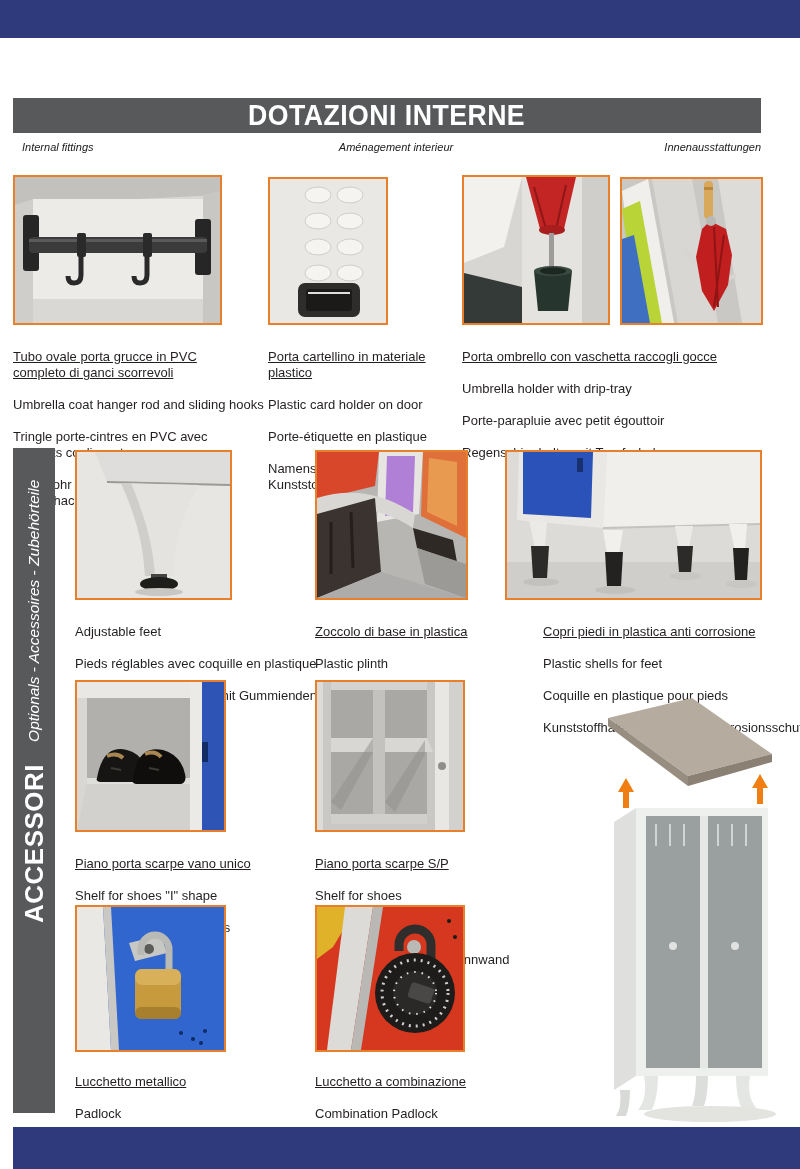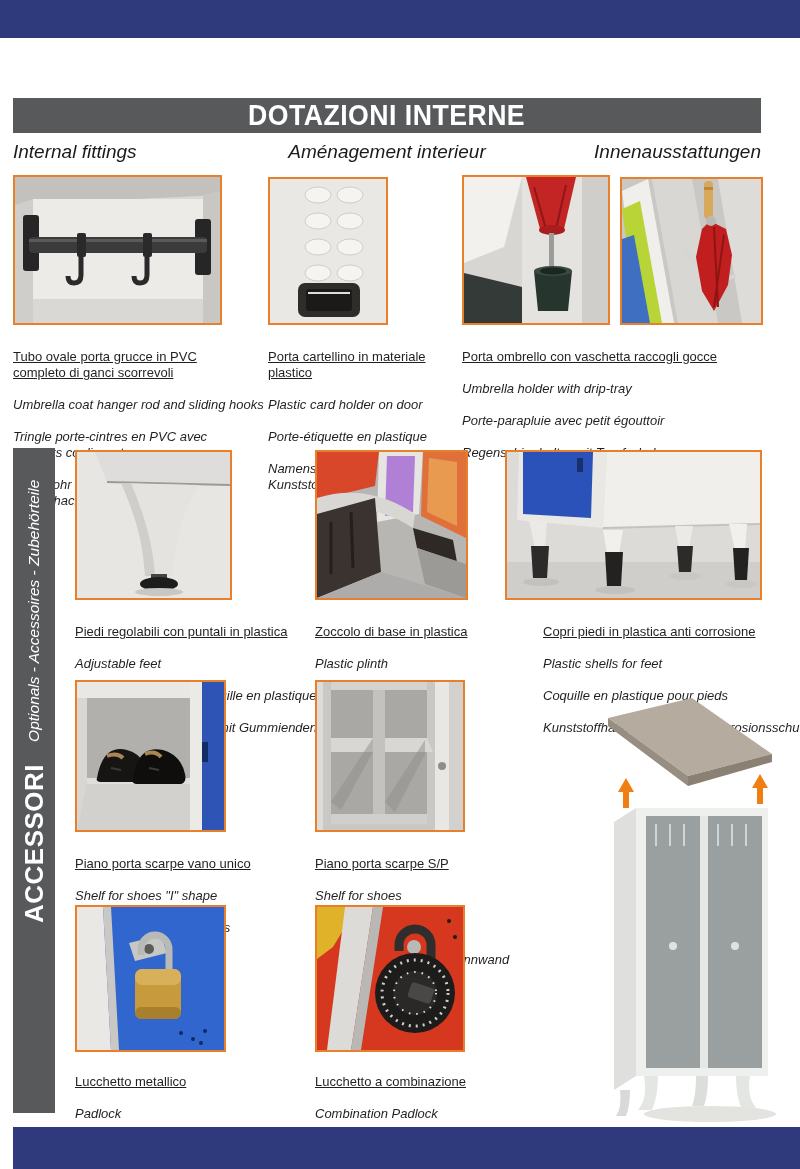--- a/index.html
+++ b/index.html
@@ -3,26 +3,26 @@
 <meta charset="utf-8">
 <style>
   html,body{margin:0;padding:0;background:#fff;}
   #page{position:relative;width:800px;height:1169px;background:#fff;overflow:hidden;
         font-family:"Liberation Sans",sans-serif;color:#231F20;}
   .abs{position:absolute;}
   .bar-navy{background:#2E3A7C;}
   .banner{background:#58595B;display:flex;align-items:center;justify-content:center;}
   .banner-title{color:#fff;font-weight:700;font-size:29px;letter-spacing:.5px;
                 transform:scaleX(.92);white-space:nowrap;}
-  .subtitle{font-style:italic;font-size:19px;color:#1a1a1a;white-space:nowrap;}
+  .subtitle{font-style:italic;font-size:11px;color:#1a1a1a;white-space:nowrap;margin-left:9px;}
   .photo{border:2px solid #E8802B;box-sizing:border-box;background:#dddcd8;padding:0;margin:0;}
   .photo svg{display:block;width:100%;height:100%;}
   .caption{font-size:13px;line-height:16px;white-space:pre-line;}
   .cap-it{font-weight:400;text-decoration:underline;}
-  .cap-tr{font-style:italic;}
+  .cap-tr{}
   .sidebar{background:#58595B;}
   .sidebar-inner{position:absolute;top:0;left:0;width:665px;height:42px;
                  transform-origin:0 0;transform:rotate(-90deg) translateX(-665px);
                  display:flex;flex-direction:row;align-items:center;color:#fff;
                  padding-left:0;box-sizing:border-box;}
   .sidebar-title{font-weight:700;font-size:26px;letter-spacing:.5px;margin-left:190px;white-space:nowrap;}
   .sidebar-sub{font-style:italic;font-size:15.5px;margin-left:22px;white-space:nowrap;}
 </style>
 </head>
 <body>
@@ -193,21 +193,20 @@
         <polygon points="226,96 242,96 240,128 228,128" fill="#232220"></polygon>
       </g>
       <ellipse cx="34" cy="130" rx="18" ry="4" fill="#c2c1be"></ellipse>
       <ellipse cx="108" cy="138" rx="20" ry="4" fill="#c2c1be"></ellipse>
       <ellipse cx="179" cy="124" rx="16" ry="4" fill="#c8c7c4"></ellipse>
       <ellipse cx="235" cy="132" rx="16" ry="4" fill="#c8c7c4"></ellipse>
     </svg>
   </figure>
 
   <div class="abs caption" style="left:75px;top:608px;width:250px;">
-    <div class="cap-it">Piedi regolabili con puntali in plastica</div>
     <div class="cap-tr">Adjustable feet</div>
     <div class="cap-tr">Pieds réglables avec coquille en plastique</div>
     <div class="cap-tr">Hohenverstellbare Füße mit Gummienden</div>
   </div>
 
   <div class="abs caption" style="left:315px;top:608px;width:185px;">
     <div class="cap-it">Zoccolo di base in plastica</div>
     <div class="cap-tr">Plastic plinth</div>
     <div class="cap-tr">Socle en polypropylène</div>
     <div class="cap-tr">Sockel aus Polypropylen</div>

